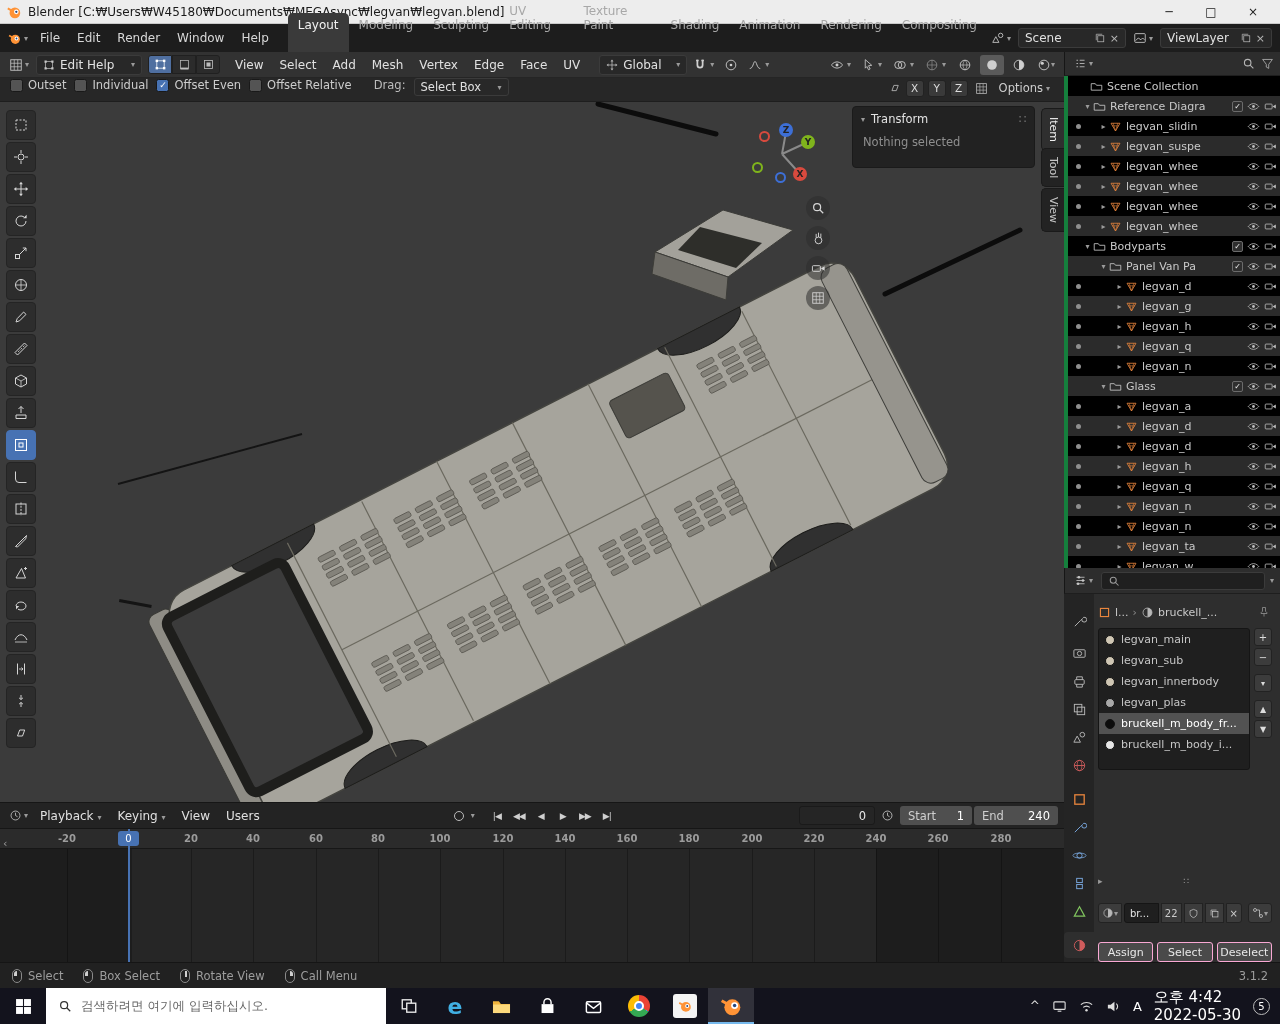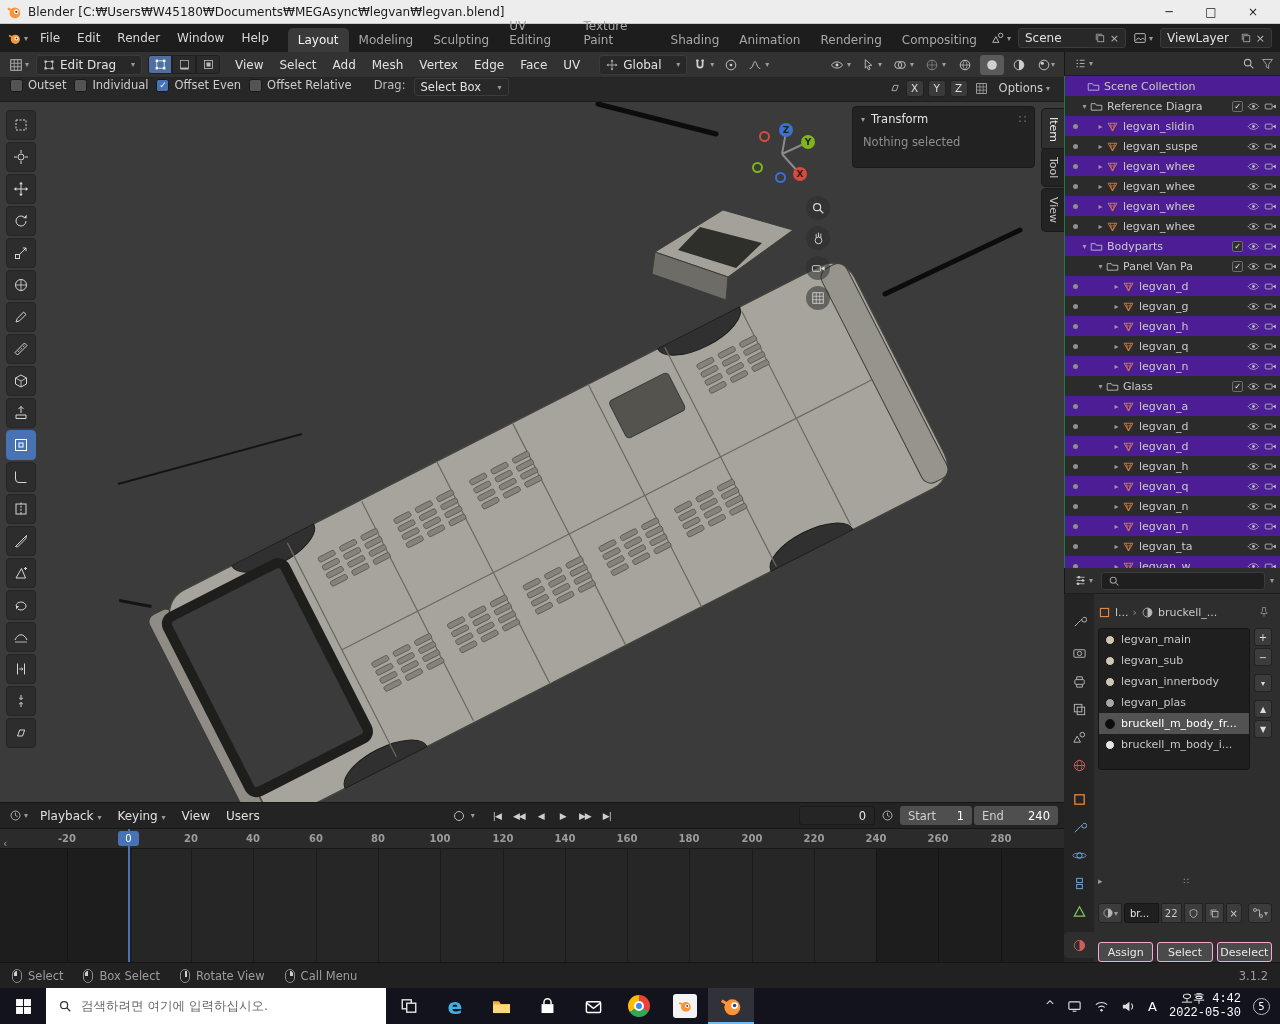--- a/index.html
+++ b/index.html
@@ -9,21 +9,21 @@
 .abs{position:absolute;}
 svg.ic{display:block;}
 
 .titlebar{position:absolute;left:0;top:0;width:1280px;height:24px;background:#ededed;color:#1a1a1a;display:flex;align-items:center;gap:6px;padding:0 6px;font-size:12px;border-bottom:1px solid #c9c9c9;}
 .win-controls{margin-left:auto;display:flex;height:100%;}
 .win-btn{width:42px;height:100%;display:flex;align-items:center;justify-content:center;color:#222;font-size:12px;}
 
 .topbar{position:absolute;left:0;top:24px;width:1280px;height:28px;background:#1d1d1d;display:flex;align-items:center;font-size:12px;color:#d4d4d4;padding:0 4px;gap:1px;}
 .tb-menu{padding:3px 8px;color:#d8d8d8;border-radius:3px;}
 .ws-wrap{display:flex;align-items:flex-end;height:100%;margin-left:10px;}
-.ws-tab{padding:5px 10px 5px;border-radius:5px 5px 0 0;color:#a8a8a8;font-size:12px;}
+.ws-tab{padding:5px 10px 20px;border-radius:5px 5px 0 0;color:#a8a8a8;font-size:12px;}
 .ws-tab.active{background:#3a3a3a;color:#f2f2f2;}
 .field{background:#282828;border:1px solid #3b3b3b;border-radius:3px;height:20px;display:flex;align-items:center;padding:0 6px;gap:5px;color:#e0e0e0;}
 .iconbtn{display:flex;align-items:center;gap:2px;padding:0 3px;color:#c8c8c8;}
 .chev{font-size:8px;color:#9a9a9a;}
 
 .vph{position:absolute;left:0;top:52px;width:1064px;height:26px;background:#323232;display:flex;align-items:center;gap:2px;padding:0 6px;font-size:12px;border-bottom:1px solid #252525;}
 .menu{padding:2px 7px;color:#e0e0e0;border-radius:3px;}
 .selmode{width:24px;height:19px;background:#2b2b2b;border:1px solid #202020;display:flex;align-items:center;justify-content:center;color:#bdbdbd;}
 .selmode.active{background:#4f6fa0;color:#fff;}
 .hbtn{height:20px;display:flex;align-items:center;gap:3px;padding:0 4px;color:#cfcfcf;border-radius:3px;}
@@ -45,21 +45,21 @@
 .gizmo{position:absolute;left:742px;top:12px;width:80px;height:80px;}
 .gball{position:absolute;border-radius:50%;display:flex;align-items:center;justify-content:center;font-size:9px;font-weight:bold;color:#222;}
 .gneg{position:absolute;border-radius:50%;background:rgba(60,60,60,.35);}
 .ovl{position:absolute;left:852px;top:4px;width:183px;height:62px;background:rgba(33,33,33,.95);border:1px solid #1a1a1a;border-radius:4px;font-size:11.5px;}
 .ovl-h{height:24px;display:flex;align-items:center;gap:6px;padding:0 8px;color:#e2e2e2;}
 .ovl-b{padding:4px 10px;color:#8f8f8f;}
 .sidetab{position:absolute;left:1041px;width:23px;background:#232323;border:1px solid #1a1a1a;border-right:none;border-radius:5px 0 0 5px;color:#c5c5c5;font-size:11px;display:flex;align-items:center;justify-content:center;writing-mode:vertical-rl;padding:8px 0;}
 .sidetab.active{background:#2f2f2f;color:#eee;}
 
 .oh{position:absolute;left:1064px;top:52px;width:216px;height:24px;background:#2d2d2d;border-left:1px solid #161616;border-bottom:1px solid #1e1e1e;display:flex;align-items:center;gap:4px;padding:0 6px;}
-.ob{position:absolute;left:1064px;top:76px;width:216px;height:492px;background:#4c1d95;border-left:1px solid #15803d;overflow:hidden;}
+.ob{position:absolute;left:1064px;top:76px;width:216px;height:492px;background:#000000;border-left:4px solid #15803d;overflow:hidden;}
 .orow{height:20px;display:flex;align-items:center;font-size:11px;color:#c9c9c9;position:relative;padding-right:3px;}
 .orow:nth-child(even){background:#2b2b2b;}
 .odot{width:5px;height:5px;border-radius:50%;background:#8f8f8f;position:absolute;left:8px;top:8px;}
 .oarr{width:11px;text-align:center;font-size:8px;color:#9b9b9b;flex:none;}
 .olabel{flex:1;overflow:hidden;white-space:nowrap;margin-left:4px;}
 .oicons{display:flex;align-items:center;gap:4px;flex:none;}
 .ochk{width:11px;height:11px;background:#2f2f2f;border:1px solid #6b6b6b;border-radius:2px;font-size:8px;color:#eee;display:flex;align-items:center;justify-content:center;}
 .ph{position:absolute;left:1064px;top:568px;width:216px;height:26px;background:#2d2d2d;border-left:1px solid #161616;border-bottom:1px solid #1e1e1e;display:flex;align-items:center;gap:5px;padding:0 6px;}
 .pb{position:absolute;left:1064px;top:594px;width:216px;height:368px;background:#2e2e2e;border-left:1px solid #161616;}
 .ptabs{position:absolute;left:1064px;top:594px;width:30px;height:368px;background:#242424;}
@@ -94,21 +94,21 @@
 .mouse i{position:absolute;top:1px;background:#cfcfcf;}
 .m-l i{left:1px;width:3px;height:5px;border-radius:3px 0 0 0;}
 .m-m i{left:3.5px;width:2px;height:6px;}
 .m-r i{right:1px;width:3px;height:5px;border-radius:0 3px 0 0;}
 
 .tkb{position:absolute;left:0;top:988px;width:1280px;height:36px;background:#13131d;display:flex;align-items:stretch;color:#fff;}
 .tcell{width:46px;display:flex;align-items:center;justify-content:center;flex:none;}
 .tcell.active{background:rgba(255,255,255,.13);box-shadow:inset 0 -2px 0 #76b9ed;}
 .tsearch{width:340px;background:#fff;display:flex;align-items:center;gap:9px;padding:0 12px;color:#444;font-size:12.5px;flex:none;}
 .tray{margin-left:auto;display:flex;align-items:center;gap:12px;padding:0 10px;font-size:12px;}
-.clock{text-align:right;line-height:1.2;font-size:12px;font-family:Liberation Mono, monospace;}
+.clock{text-align:left;line-height:1.2;font-size:15px;}
 .badge{width:17px;height:17px;border:1px solid #bbb;border-radius:50%;display:flex;align-items:center;justify-content:center;font-size:10px;}
 .chrome{width:22px;height:22px;border-radius:50%;background:conic-gradient(#ea4335 0 33%,#4285f4 33% 34%,#34a853 34% 66%,#fbbc05 66% 100%);display:flex;align-items:center;justify-content:center;}
 .chrome b{width:10px;height:10px;border-radius:50%;background:#4285f4;border:2px solid #fff;}
 .bfile{width:24px;height:24px;background:#f4f4f4;border-radius:3px;display:flex;align-items:center;justify-content:center;}
 </style>
 </head>
 <body>
 
 <svg width="0" height="0" style="position:absolute">
 <defs>
@@ -420,21 +420,21 @@
     <span class="iconbtn">
         <svg class="ic" width="14" height="14">
           <use href="#s-grid" color="#c8c8c8"></use>
         </svg>
         <span class="chev">▾</span>
       </span>
     <div class="field" style="width:106px;margin-left:2px;">
       <svg class="ic" width="12" height="12">
           <use href="#m-vert" color="#c8c8c8"></use>
         </svg>
-      <span>Edit Drag</span>
+      <span>Edit Help</span>
       <span class="chev" style="margin-left:auto;">▾</span>
     </div>
     <div style="display:flex;margin-left:4px;">
       <span class="selmode active" style="border-radius:3px 0 0 3px;">
           <svg class="ic" width="13" height="13">
             <use href="#m-vert"></use>
           </svg>
         </span>
       <span class="selmode">
           <svg class="ic" width="13" height="13">

